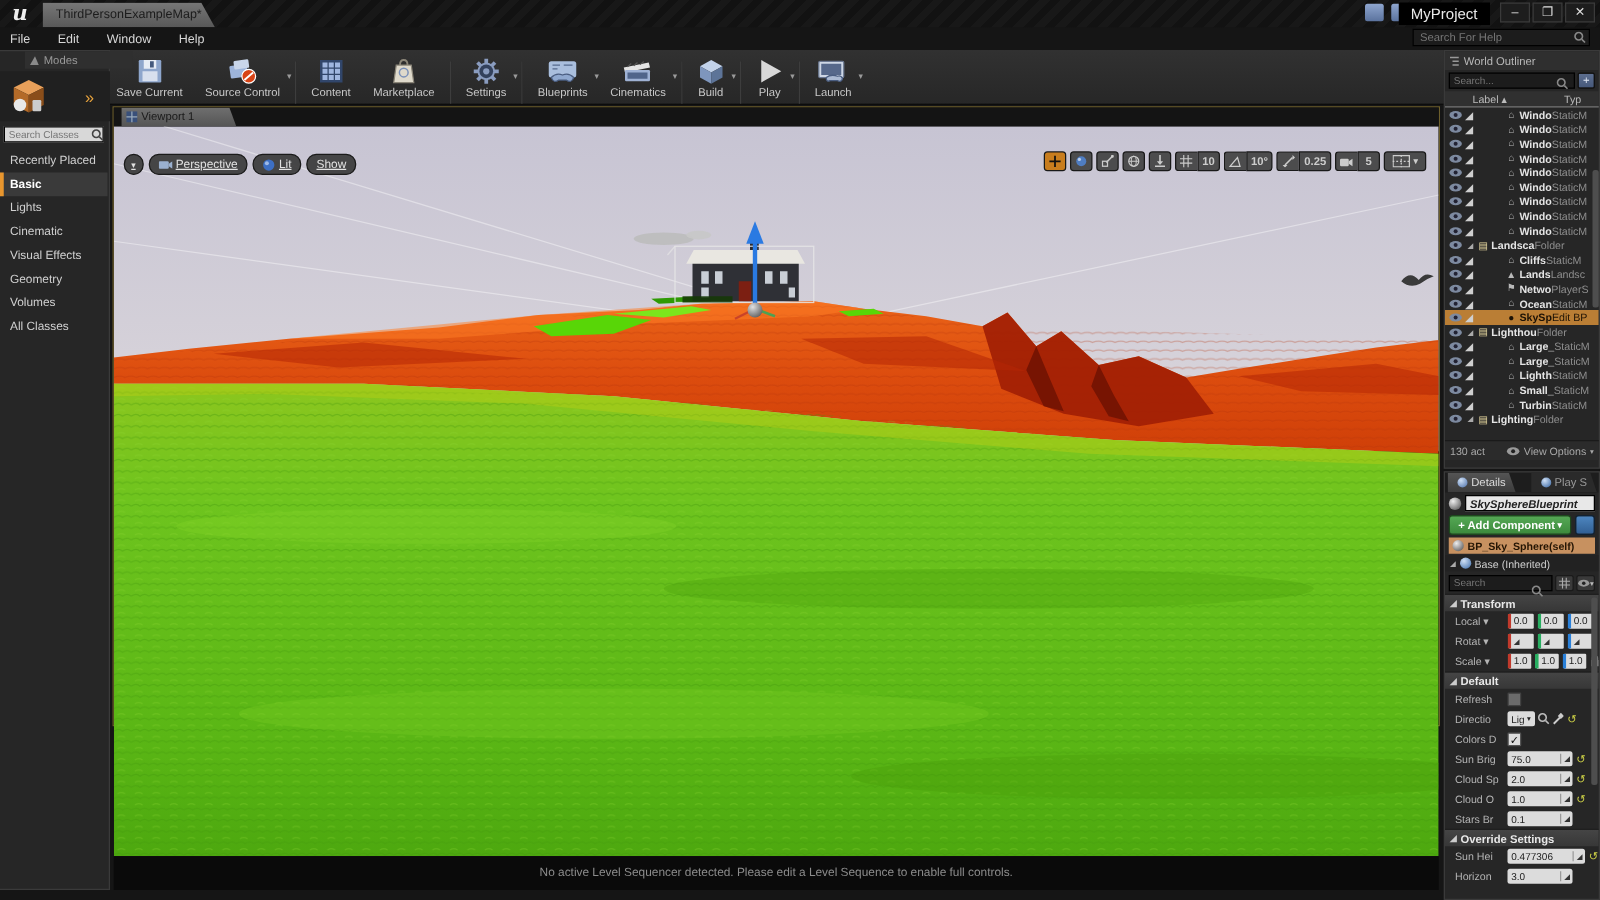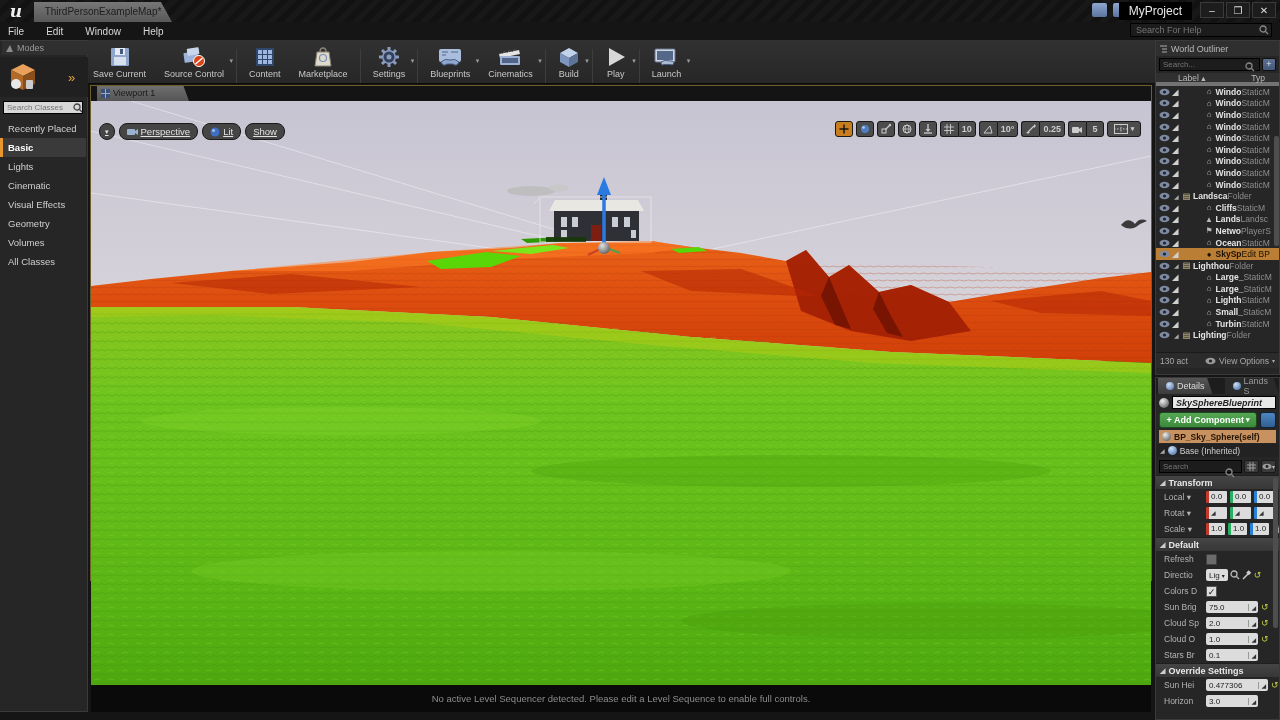--- a/index.html
+++ b/index.html
@@ -26,21 +26,21 @@
   
   #toolbar{left:78px;top:40px;width:1190px;height:44px;background:linear-gradient(#313131,#272727);border-bottom:1px solid #0c0c0c;display:flex;align-items:flex-end;padding-left:6px;}
   .tb-item{display:flex;flex-direction:column;align-items:center;justify-content:center;height:42px;padding:0 9px;position:relative;}
   .tb-item svg{display:block;}
   .tb-label{color:#c8c8c8;font-size:9px;margin-top:1px;white-space:nowrap;}
   .tb-caret{position:absolute;right:0;top:16px;color:#9a9a9a;font-size:7px;}
   .tb-sep{width:1px;height:34px;background:#1c1c1c;border-right:1px solid #3d3d3d;margin:0 3px;}
 
   
   #modes{left:0;top:40px;width:88px;height:672px;background:#262626;border:1px solid #3a3a3a;border-left:none;}
-  #modes-tab{left:2px;top:0px;width:86px;height:14px;background:#2f2f2f;color:#9a9a9a;font-size:9px;display:flex;align-items:center;gap:3px;padding-left:3px;}
+  #modes-tab{left:20px;top:0px;width:86px;height:14px;background:#2f2f2f;color:#9a9a9a;font-size:9px;display:flex;align-items:center;gap:3px;padding-left:3px;}
   #modes-toolrow{left:0;top:16px;width:88px;height:40px;background:#202020;display:flex;align-items:center;}
   #modes-chev{color:#e8a33d;font-size:13px;margin-left:28px;letter-spacing:-2px;}
   #modes-search{left:3px;top:60px;width:80px;height:13px;background:#d8d8d8;border:1px solid #000;color:#555;font-size:8px;padding:0 12px 0 3px;}
   #modes-search-ico{left:73px;top:62px;}
   #modes-list{left:0;top:78px;width:86px;}
   .mode-item{height:19px;line-height:19px;padding-left:8px;color:#d0d0d0;font-size:9.5px;white-space:nowrap;}
   .mode-item.sel{background:#3a3a3a;border-left:3px solid #e8962e;padding-left:5px;color:#fff;font-weight:bold;}
 
   
   #vpregion{left:90px;top:85px;width:1062px;height:496px;border:1px solid #6d5f2c;background:#0c0c0c;}
@@ -59,21 +59,21 @@
   .snapgrp{display:flex;}
   .snapgrp .snapbtn:first-child{border-radius:3px 0 0 3px;border-right:none;}
   .snapgrp .snapbtn:last-child{border-radius:0 3px 3px 0;}
 
   
   #outliner{left:1155px;top:40px;width:125px;height:335px;background:#262626;border:1px solid #3a3a3a;}
   #outl-title{height:15px;background:#2f2f2f;color:#b8b8b8;font-size:9px;display:flex;align-items:center;gap:3px;padding:0 3px;}
   #outl-searchrow{display:flex;align-items:center;gap:2px;padding:2px 3px;}
   #outl-search{flex:1;height:13px;background:#1c1c1c;border:1px solid #000;color:#707070;font-size:8px;padding:0 12px 0 3px;width:90px;}
   #outl-plus{width:14px;height:13px;background:linear-gradient(#5d6f90,#46587a);border:1px solid #111;color:#dfe6f2;font-size:9px;line-height:11px;text-align:center;border-radius:2px;}
-  #outl-cols{display:flex;height:13px;background:#303030;border-bottom:4px solid #737373;color:#bbb;font-size:8.5px;align-items:center;}
+  #outl-cols{display:flex;height:13px;background:#303030;border-bottom:1px solid #737373;color:#bbb;font-size:8.5px;align-items:center;}
   #outl-rows{height:266px;overflow:hidden;position:relative;}
   .orow{display:flex;align-items:center;height:11.6px;font-size:8.5px;white-space:nowrap;position:relative;padding-left:3px;}
   .orow .eye{flex:none;margin-right:2px;}
   .orow .glyph{flex:none;color:#b9b9b9;font-size:8px;width:9px;text-align:center;margin-left:26px;}
   .orow.folder .glyph{margin-left:10px;color:#e8d9a0;}
   .orow.folder .farrow{position:absolute;left:18px;color:#aaa;font-size:6px;}
   .orow .olabel{color:#e4e4e4;font-weight:bold;margin-left:2px;}
   .orow .otype{color:#8e8e8e;}
   .orow.sel{background:#ba7e35;}
   .orow.sel .olabel,.orow.sel .otype,.orow.sel .glyph{color:#1d1205;}
@@ -787,21 +787,21 @@
   </div>
 
   <div id="details" class="abs">
     <div id="det-tabs">
       <div class="det-tab active">
         <span class="dot-ico" style="width:8px;height:8px;background:radial-gradient(circle at 35% 30%,#cfe0f5,#4a6ea8);"></span>
         <span>Details</span>
       </div>
       <div class="det-tab">
         <span class="dot-ico" style="width:8px;height:8px;background:radial-gradient(circle at 35% 30%,#cfe0f5,#31609e);"></span>
-        <span>Lands S</span>
+        <span>Play S</span>
       </div>
     </div>
     <div id="det-namerow">
       <span class="dot-ico"></span>
       <input id="det-name" value="SkySphereBlueprint" style="">
     </div>
     <div id="det-addrow">
       <div id="add-comp">
         <span>+ Add Component</span>
         <span style="font-size:7px;">▾</span>

